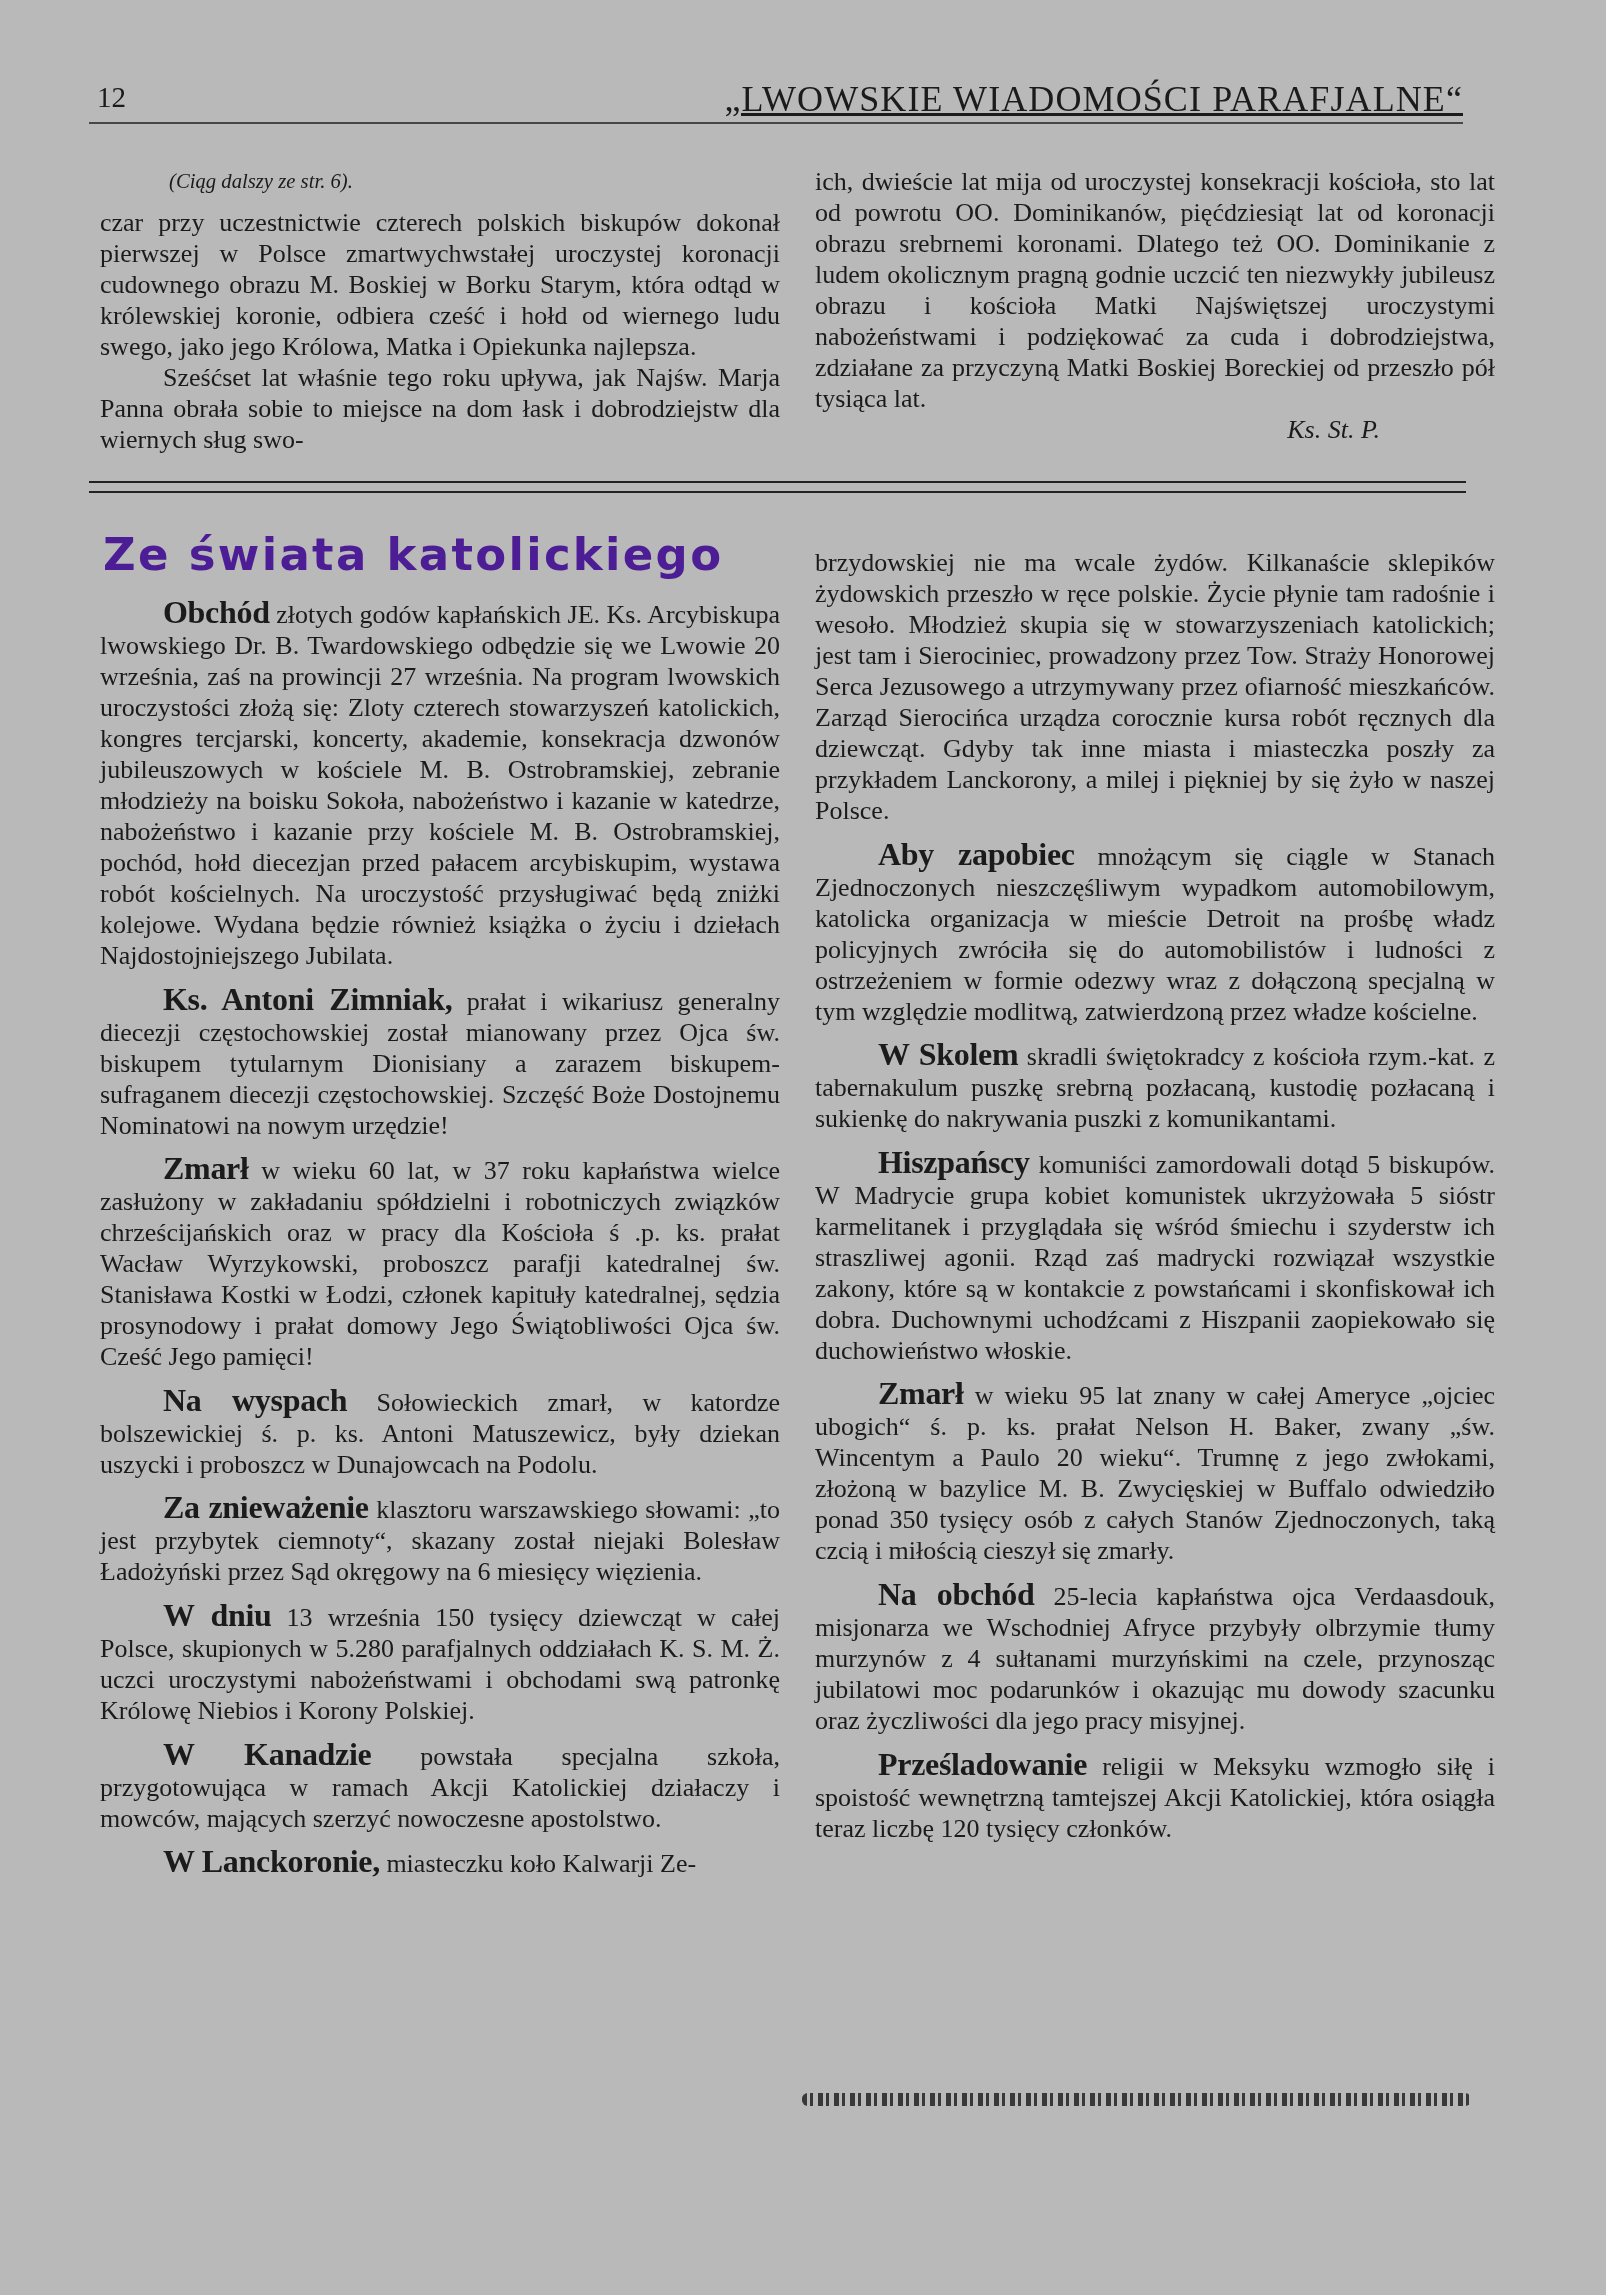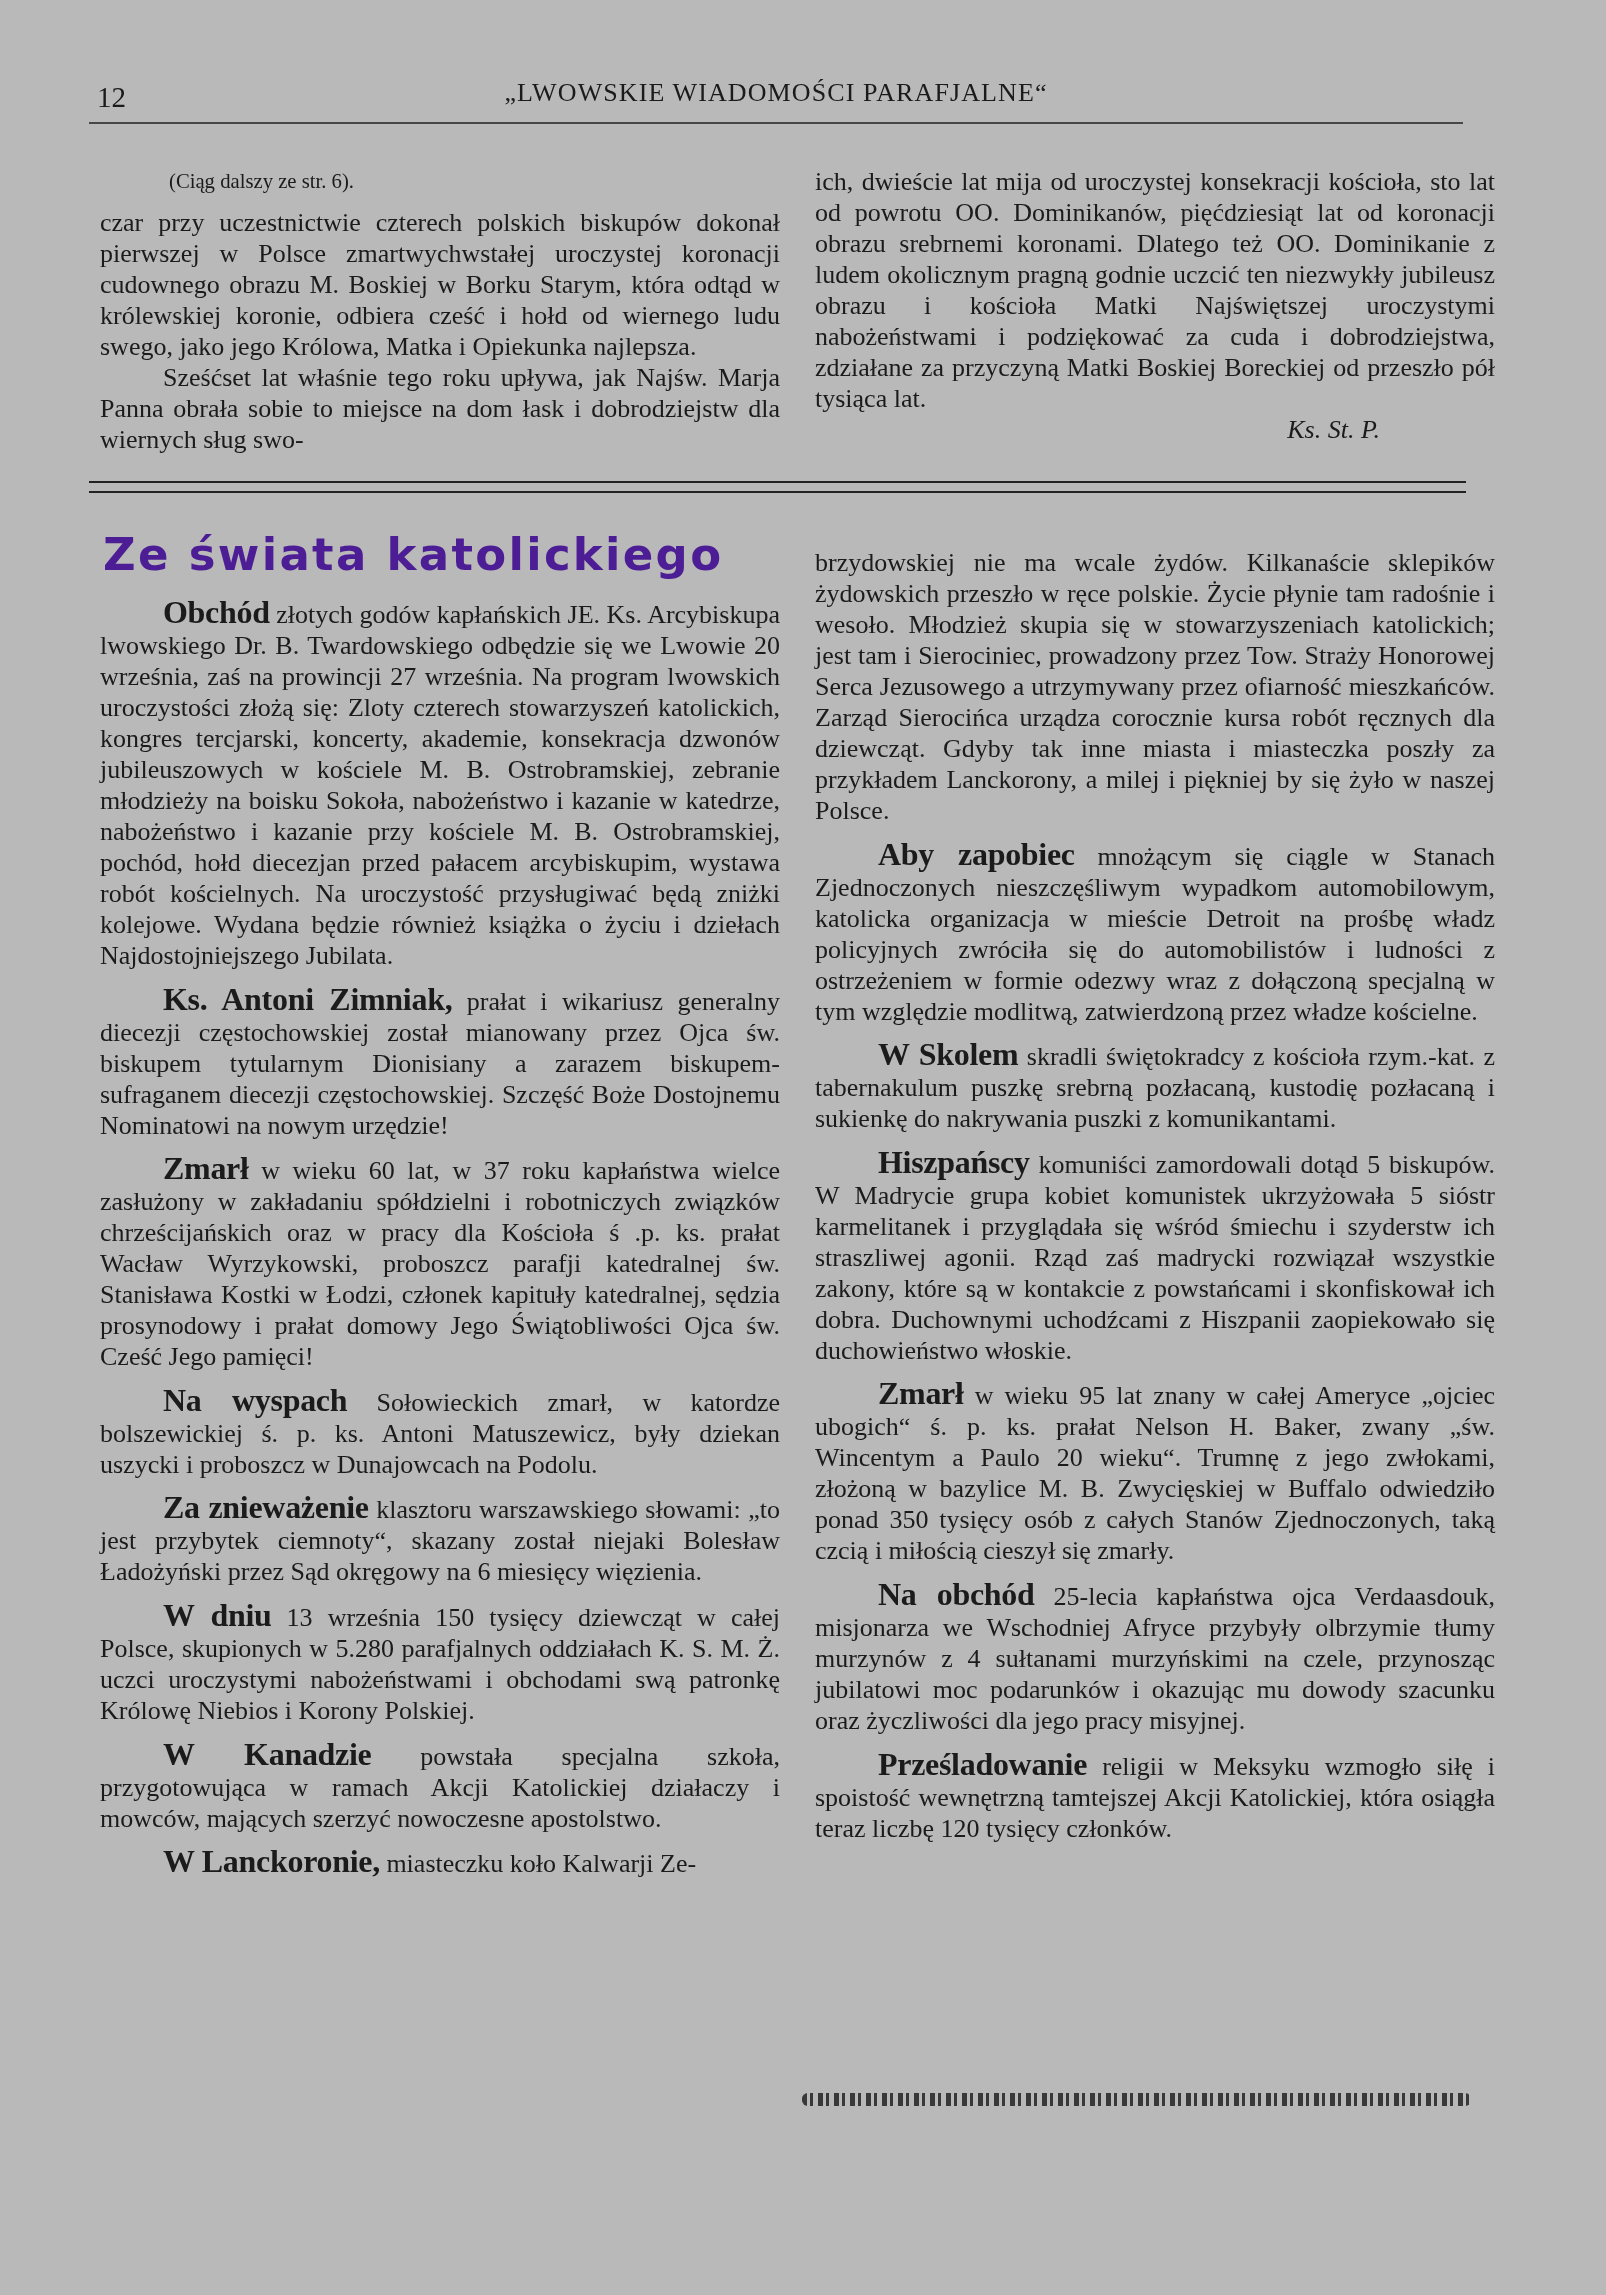--- a/index.html
+++ b/index.html
@@ -2,29 +2,29 @@
 <html style="font-size:9.2px"><head>
 <meta charset="utf-8">
 <style>
   html, body { margin:0; padding:0; }
   body {
     width:1607px; height:2295px; background:#b9b9b9; position:relative; overflow:hidden;
     font-family:"Liberation Serif","DejaVu Serif",serif; color:#1b1b1b;
   }
   .page-header { position:absolute; left:89px; top:75px; width:1374px; height:46px; }
   .page-number { position:absolute; left:8px; top:5.7px; font-size:29px; }
-  .masthead { position:absolute; left:0; right:0; top:3.4px; text-align:center; font-size:26px; letter-spacing:1.1px; }
+  .masthead { position:absolute; left:0; right:0; top:3.4px; text-align:right; font-size:36px; letter-spacing:1.1px;text-decoration:underline; }
   .header-rule { position:absolute; left:89px; top:122px; width:1374px; height:1.7px; background:#2a2a2a; opacity:.8; }
 
   .col { position:absolute; font-size:26px; line-height:31px; text-align:justify; }
   .col p { margin:0; }
   .col p.ind { text-indent:63px; }
   .col p.gap { margin-top:12.6px; }
   .col b { font-family:Liberation Serif, serif; font-weight:bold; font-size:32px; letter-spacing:-0.3px; }
-  .cont-note { text-align:center; font-size:20.7px; margin-bottom:10.3px !important; padding-left:69px; text-align:left; }
+  .cont-note { text-align:center; font-size:20.7px; margin-bottom:10.3px !important; padding-left:69px; text-align:left;font-style:italic; }
   .signature { text-align:right; font-style:italic; padding-right:115px; }
 
   #col-tl { left:100px; top:166px; width:680px; }
   #col-tr { left:815px; top:166px; width:680px; }
 
   .double-rule { position:absolute; left:89px; top:481px; width:1377px; height:8px; border-top:2.3px solid #222; border-bottom:2.3px solid #222; }
 
   .section-title {
     position:absolute; left:103px; top:528px; font-family:"DejaVu Sans","Liberation Sans",sans-serif;
     font-weight:bold; font-size:45px; letter-spacing:2.3px; color:#4c1d95;

